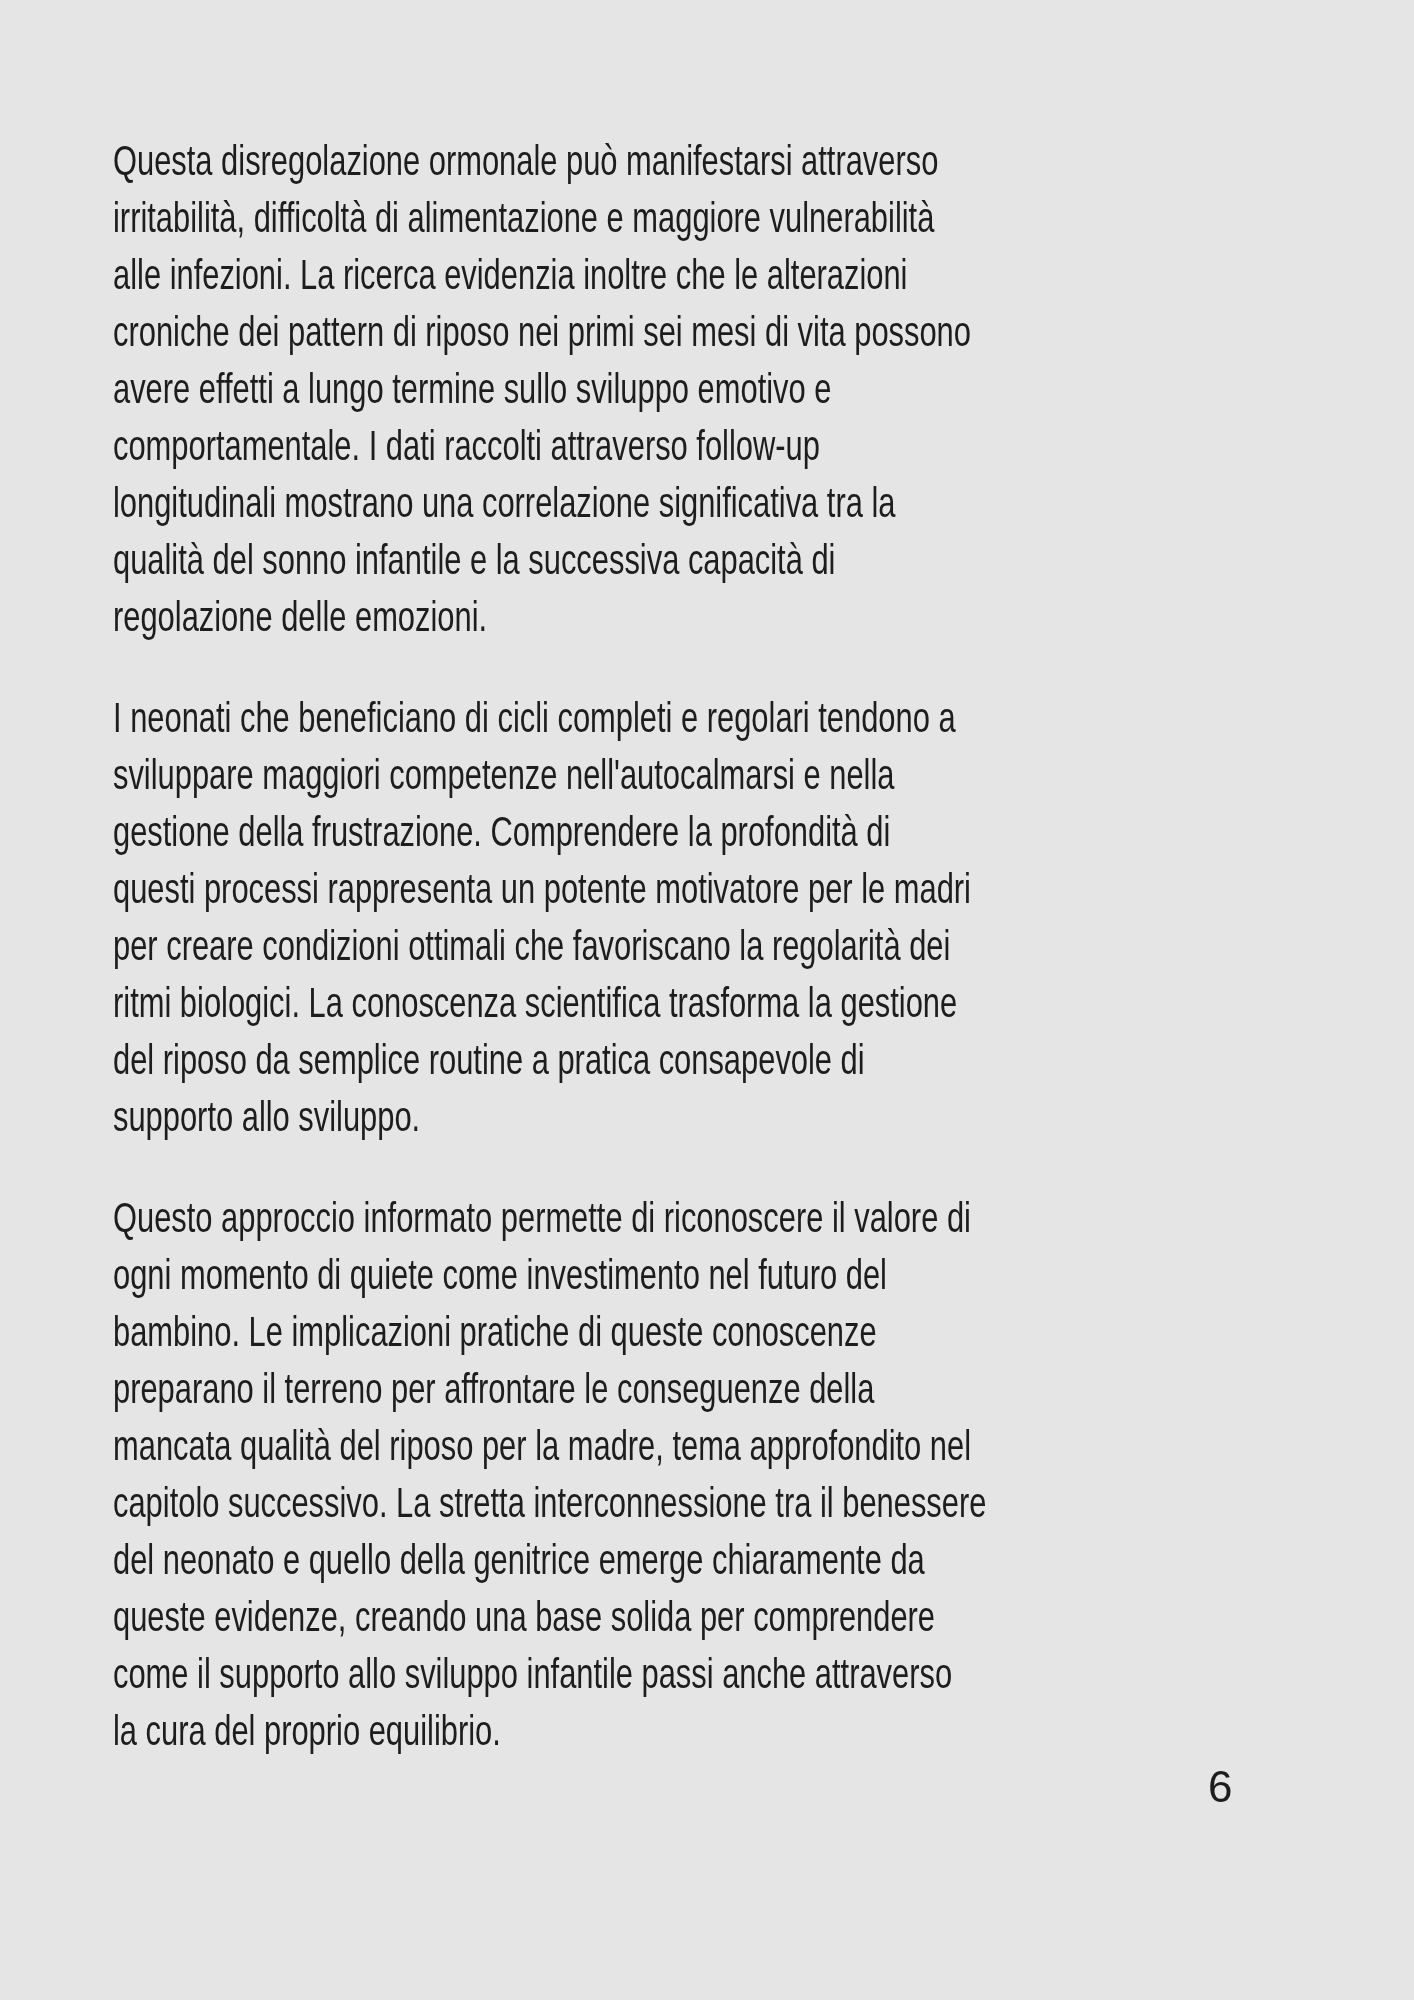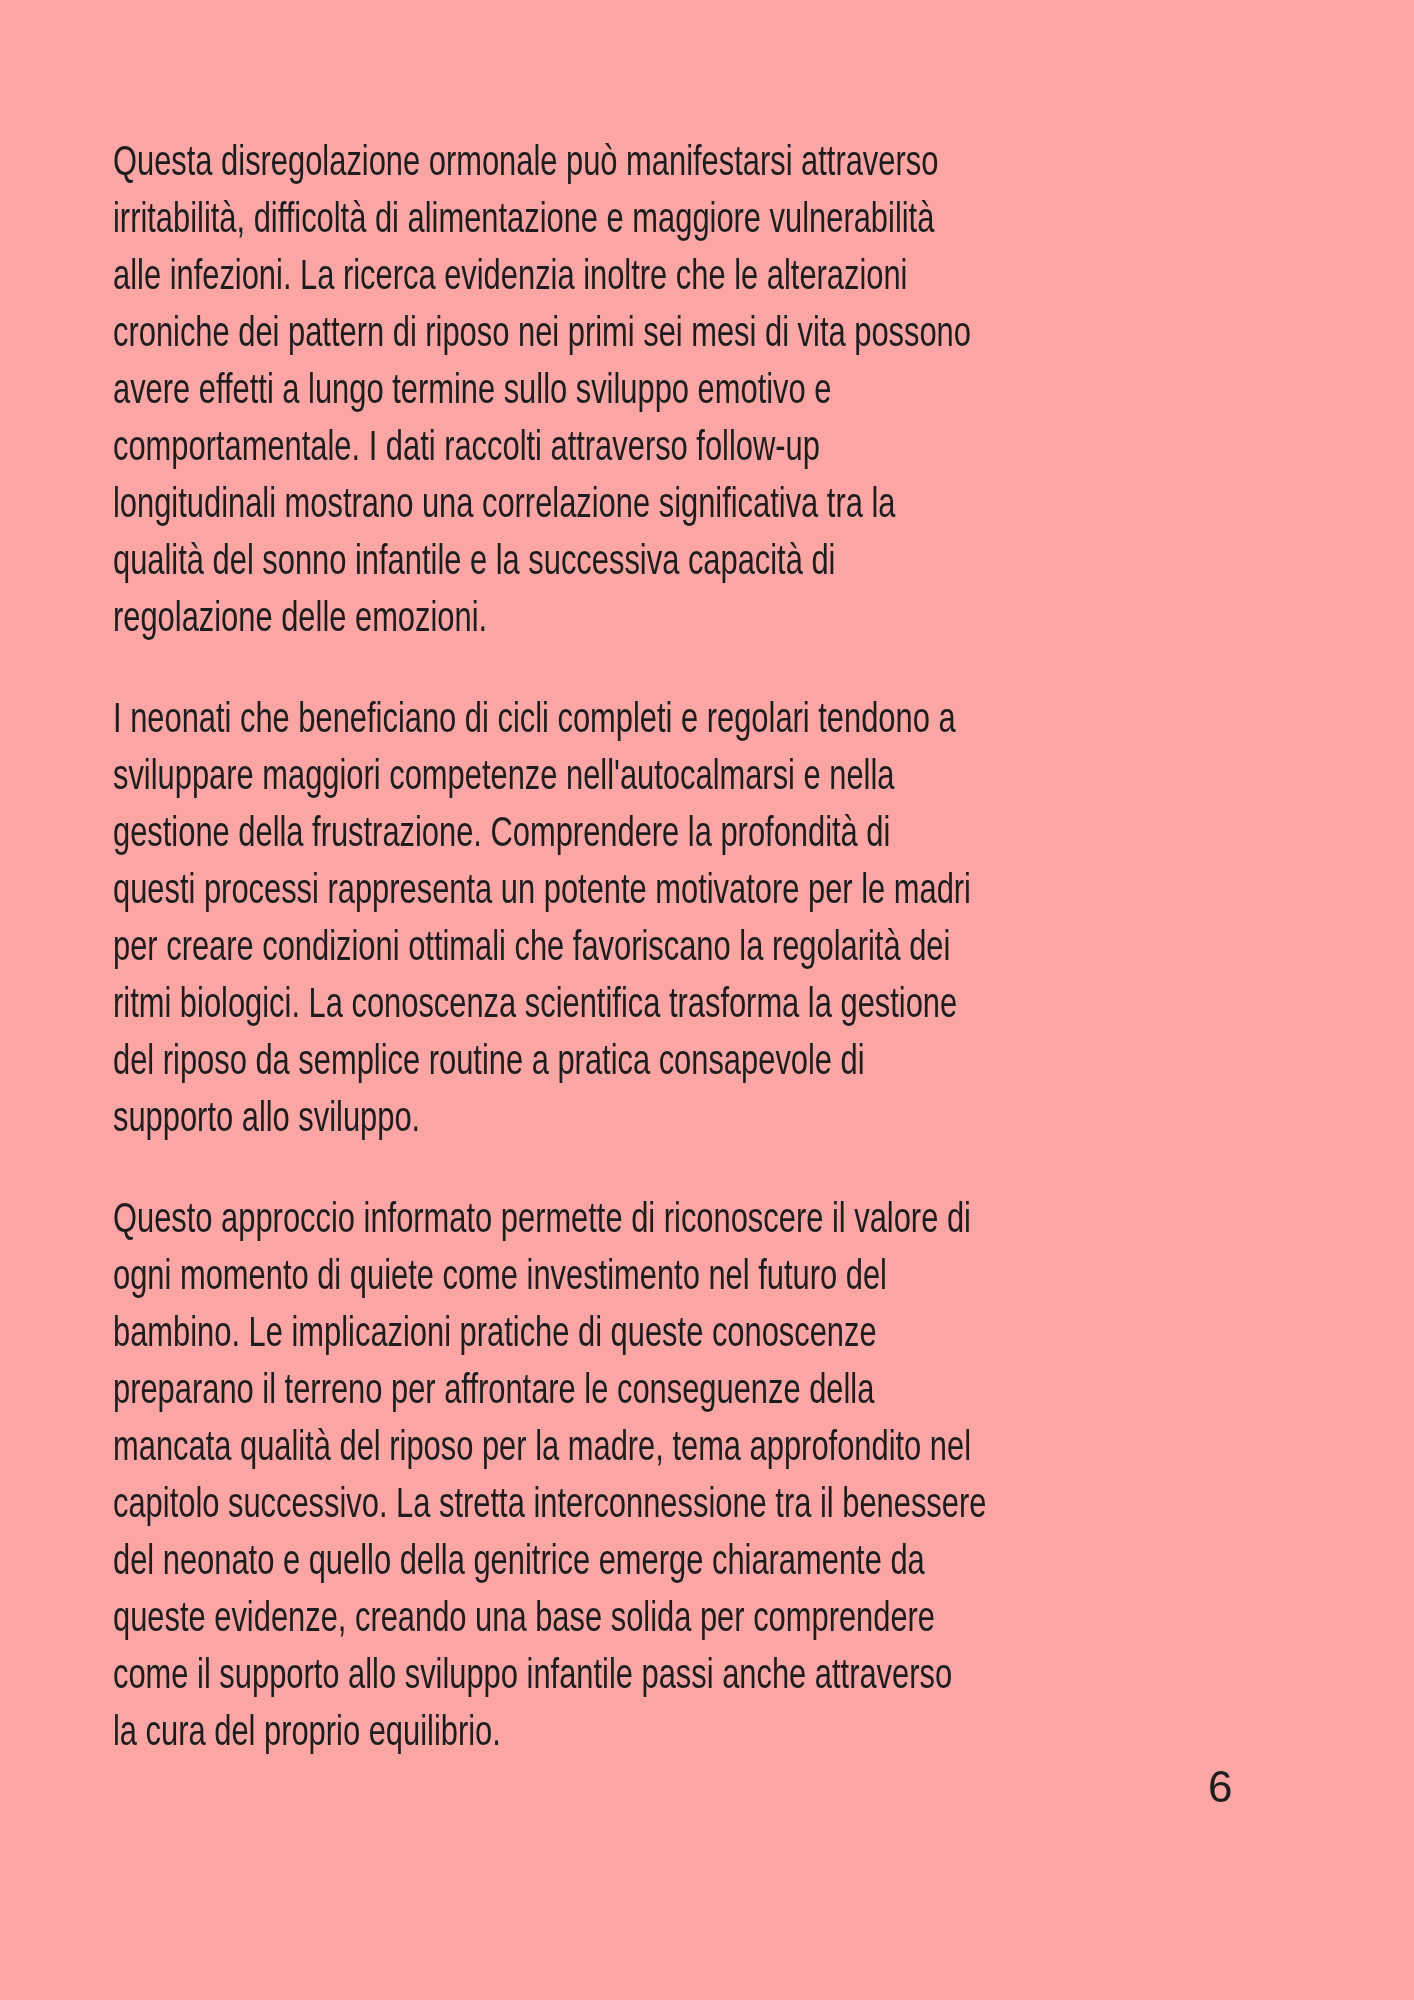--- a/index.html
+++ b/index.html
@@ -3,21 +3,21 @@
 <meta charset="utf-8">
 <style>
   html, body {
     margin: 0;
     padding: 0;
   }
   .page {
     position: relative;
     width: 1414px;
     height: 2000px;
-    background: #fca5a5;
+    background: #e5e5e5;
     font-family: "Liberation Sans", sans-serif;
     color: #1d1d1d;
     overflow: hidden;
   }
   .text-block {
     position: absolute;
     left: 113px;
     top: 132px;
     width: 1240px;
   }

